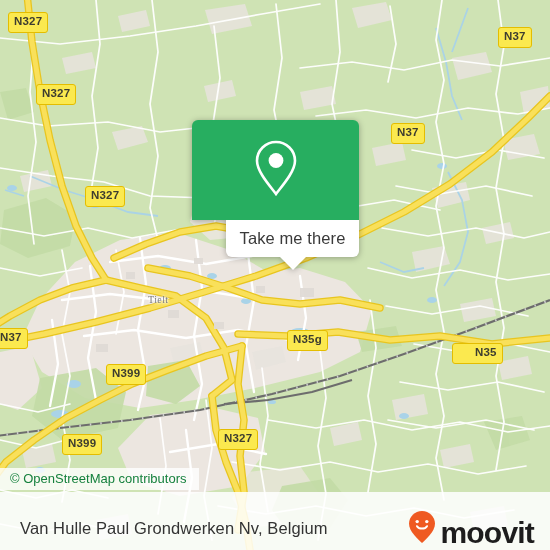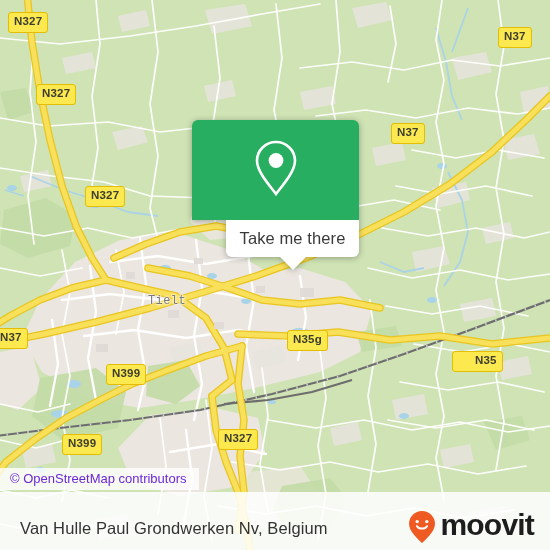--- a/index.html
+++ b/index.html
@@ -41,22 +41,22 @@
     padding: 3px 5px 4px 5px;
     white-space: nowrap;
     box-sizing: border-box;
     text-align: left;
   }
 
   
   .place-label {
     position: absolute;
     color: #7a7a7a;
-    font-family: Liberation Mono, monospace;
-    font-size: 12px;
+    font-family: Liberation Serif, serif;
+    font-size: 10px;
     letter-spacing: 0.4px;
     text-shadow: 0 0 3px #fff, 0 0 3px #fff, 0 0 2px #fff;
     white-space: nowrap;
   }
 
   
   #callout {
     position: absolute;
     left: 192px;
     top: 120px;
@@ -101,21 +101,21 @@
     border-top: 14px solid #ffffff;
   }
 
   
   #attribution {
     position: absolute;
     left: 0;
     top: 468px;
     padding: 3px 12px 4px 10px;
     background: rgba(255,255,255,0.80);
-    color: #6d28d9;
+    color: #15803d;
     font-family: "Liberation Sans", sans-serif;
     font-size: 13px;
     white-space: nowrap;
   }
 
   
   #footer {
     position: absolute;
     left: 0;
     top: 492px;
@@ -130,21 +130,21 @@
   }
   #footer-title {
     color: #333333;
     font-family: "Liberation Sans", sans-serif;
     font-size: 16.5px;
     letter-spacing: 0.1px;
     white-space: nowrap;
   }
   #brand {
     display: flex;
-    align-items: flex-start;
+    align-items: flex-end;
     gap: 3px;
   }
   #brand-wordmark {
     color: #1d1d1d;
     font-family: "Liberation Sans", sans-serif;
     font-size: 30px;
     font-weight: bold;
     letter-spacing: -0.8px;
     line-height: 1;
   }
@@ -360,21 +360,21 @@
   </svg>
 
   <div id="shield-layer">
       <div class="shield" style="left: 8px; top: 12px;">N327</div>
       <div class="shield" style="left: 36px; top: 84px;">N327</div>
       <div class="shield" style="left: 85px; top: 186px;">N327</div>
       <div class="shield" style="left: 498px; top: 27px;">N37</div>
       <div class="shield" style="left: 391px; top: 123px;">N37</div>
       <div class="shield" style="left: -6px; top: 328px;">N37</div>
       <div class="shield" style="left: 287px; top: 330px;">N35g</div>
-      <div class="shield" style="left: 452px; top: 351px; padding-left: 22px;">N35</div>
+      <div class="shield" style="left: 452px; top: 343px; padding-left: 22px;">N35</div>
       <div class="shield" style="left: 106px; top: 364px;">N399</div>
       <div class="shield" style="left: 62px; top: 434px;">N399</div>
       <div class="shield" style="left: 218px; top: 429px;">N327</div>
     </div>
 
   <div id="place-layer">
       <div class="place-label" style="left: 148px; top: 294px;">Tielt</div>
     </div>
 
   <div id="callout">

